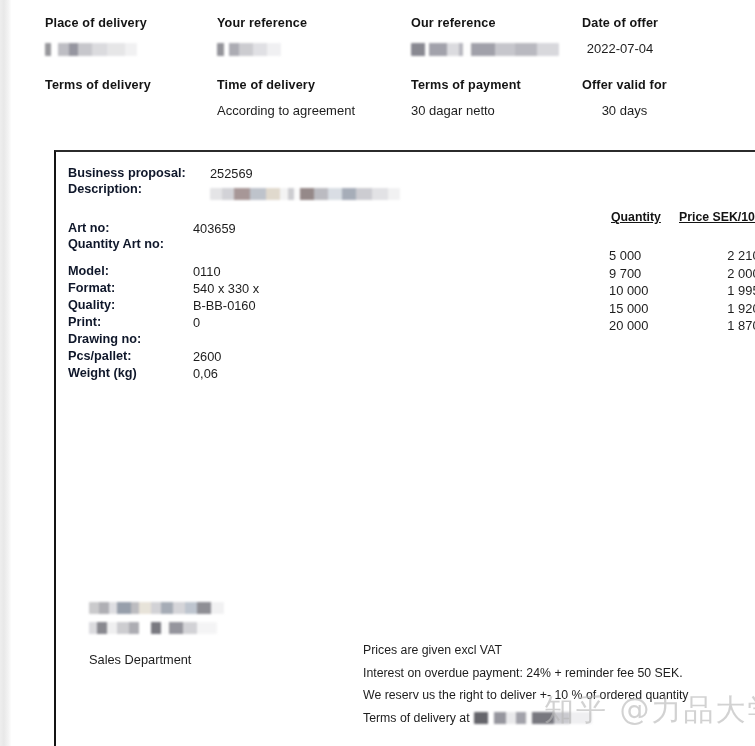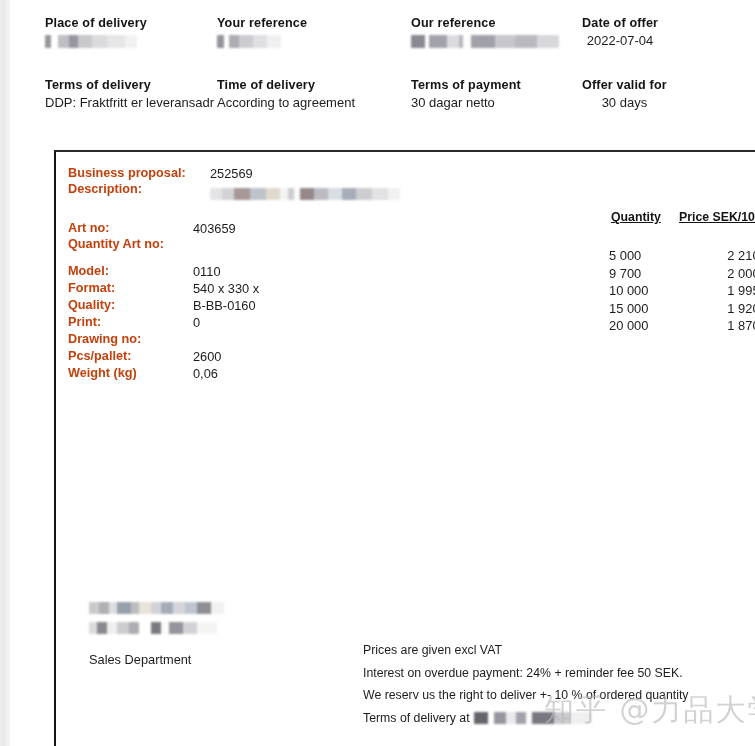--- a/index.html
+++ b/index.html
@@ -59,21 +59,21 @@
     font-size: 12.6px;
     font-weight: bold;
     color: #141414;
     letter-spacing: 0.15px;
     white-space: nowrap;
     line-height: 15px;
   }
   .hvalue {
     font-size: 13px;
     color: #1d1d1d;
-    margin-top: 2px;
+    margin-top: 10px;
     white-space: nowrap;
     line-height: 16px;
   }
 
   
   .redact {
     display: inline-block;
     height: 13px;
     vertical-align: middle;
     border-radius: 1px;
@@ -135,21 +135,21 @@
   .specrow {
     position: relative;
     height: 16px;
   }
   .specrow.tall { height: 17px; }
   .speclabel {
     position: absolute;
     left: 0;
     font-size: 12.7px;
     font-weight: bold;
-    color: #c2410c;
+    color: #0f172a;
     white-space: nowrap;
   }
   .specvalue {
     position: absolute;
     left: 142px;
     font-size: 12.8px;
     color: #1d1d1d;
     white-space: nowrap;
   }
   .specvalue.wide { left: 125px; }
@@ -323,21 +323,20 @@
         <div class="hlabel">Date of offer</div>
         <div class="hvalue">2022-07-04</div>
       </div>
 
     </div>
 
     <div class="hrow">
 
       <div class="hcell c1">
         <div class="hlabel">Terms of delivery</div>
-        <div class="hvalue">DDP: Fraktfritt er leveransadr</div>
       </div>
 
       <div class="hcell c2">
         <div class="hlabel">Time of delivery</div>
         <div class="hvalue">According to agreement</div>
       </div>
 
       <div class="hcell c3">
         <div class="hlabel">Terms of payment</div>
         <div class="hvalue">30 dagar netto</div>

